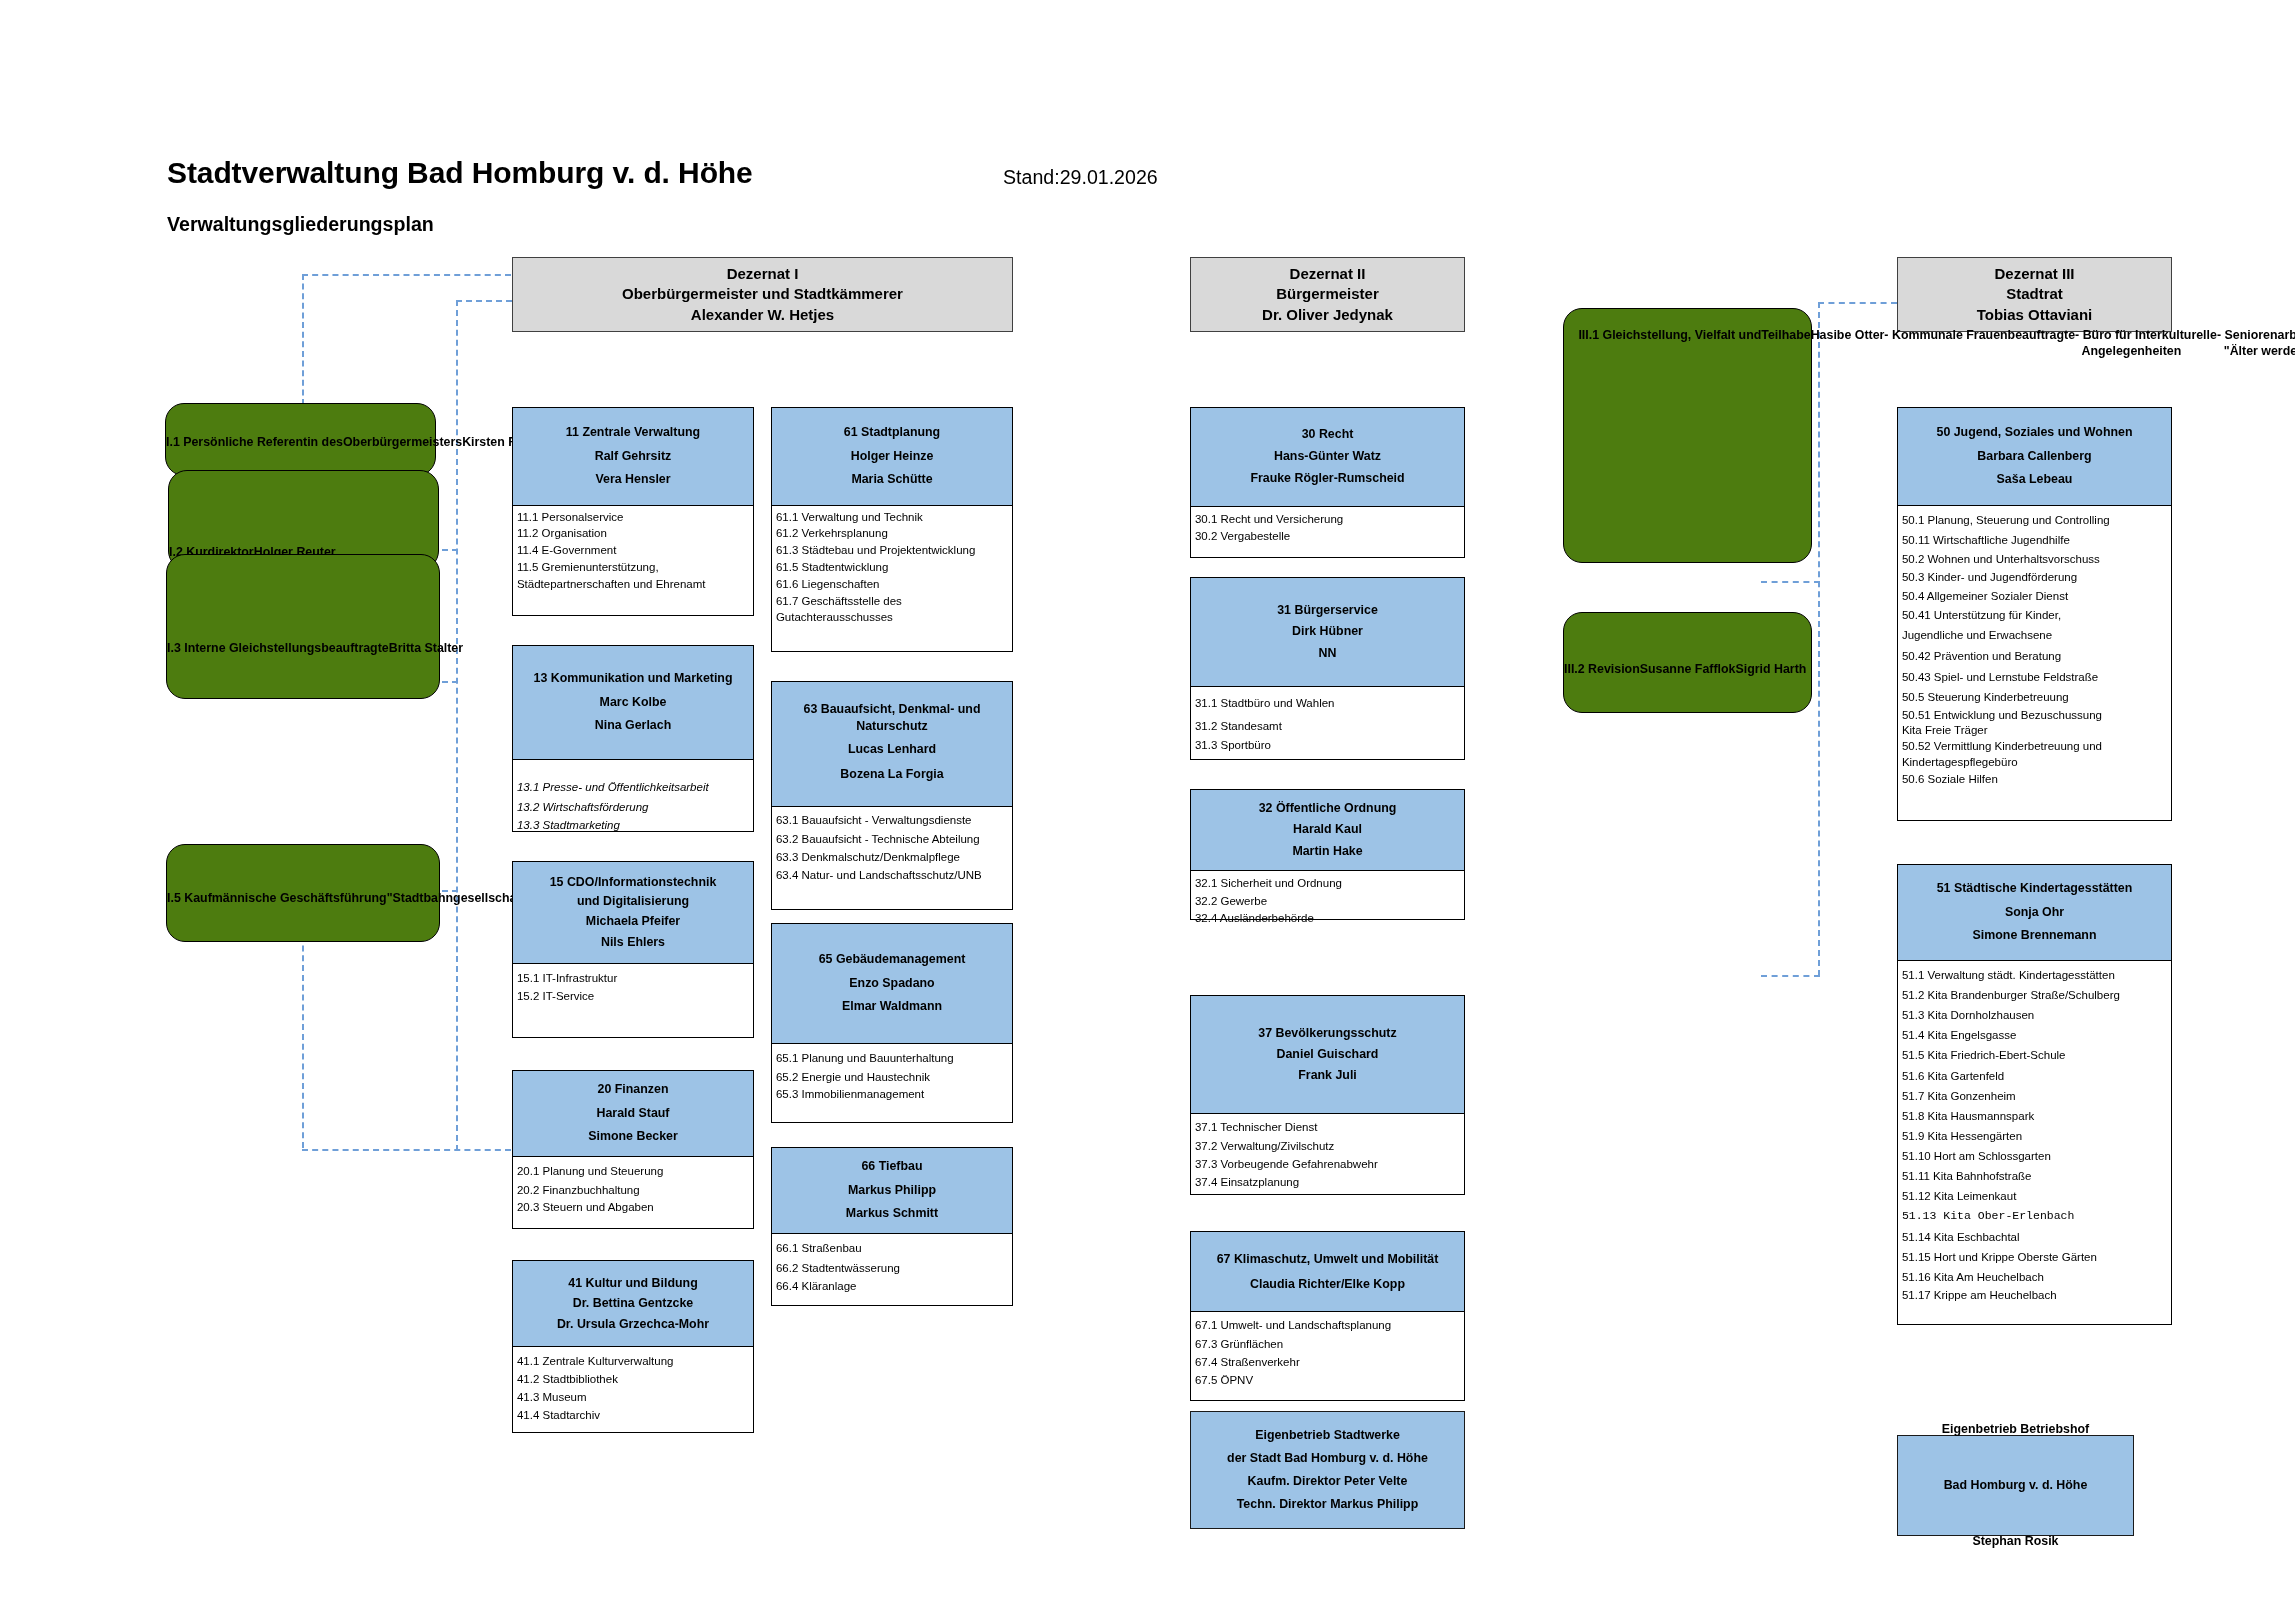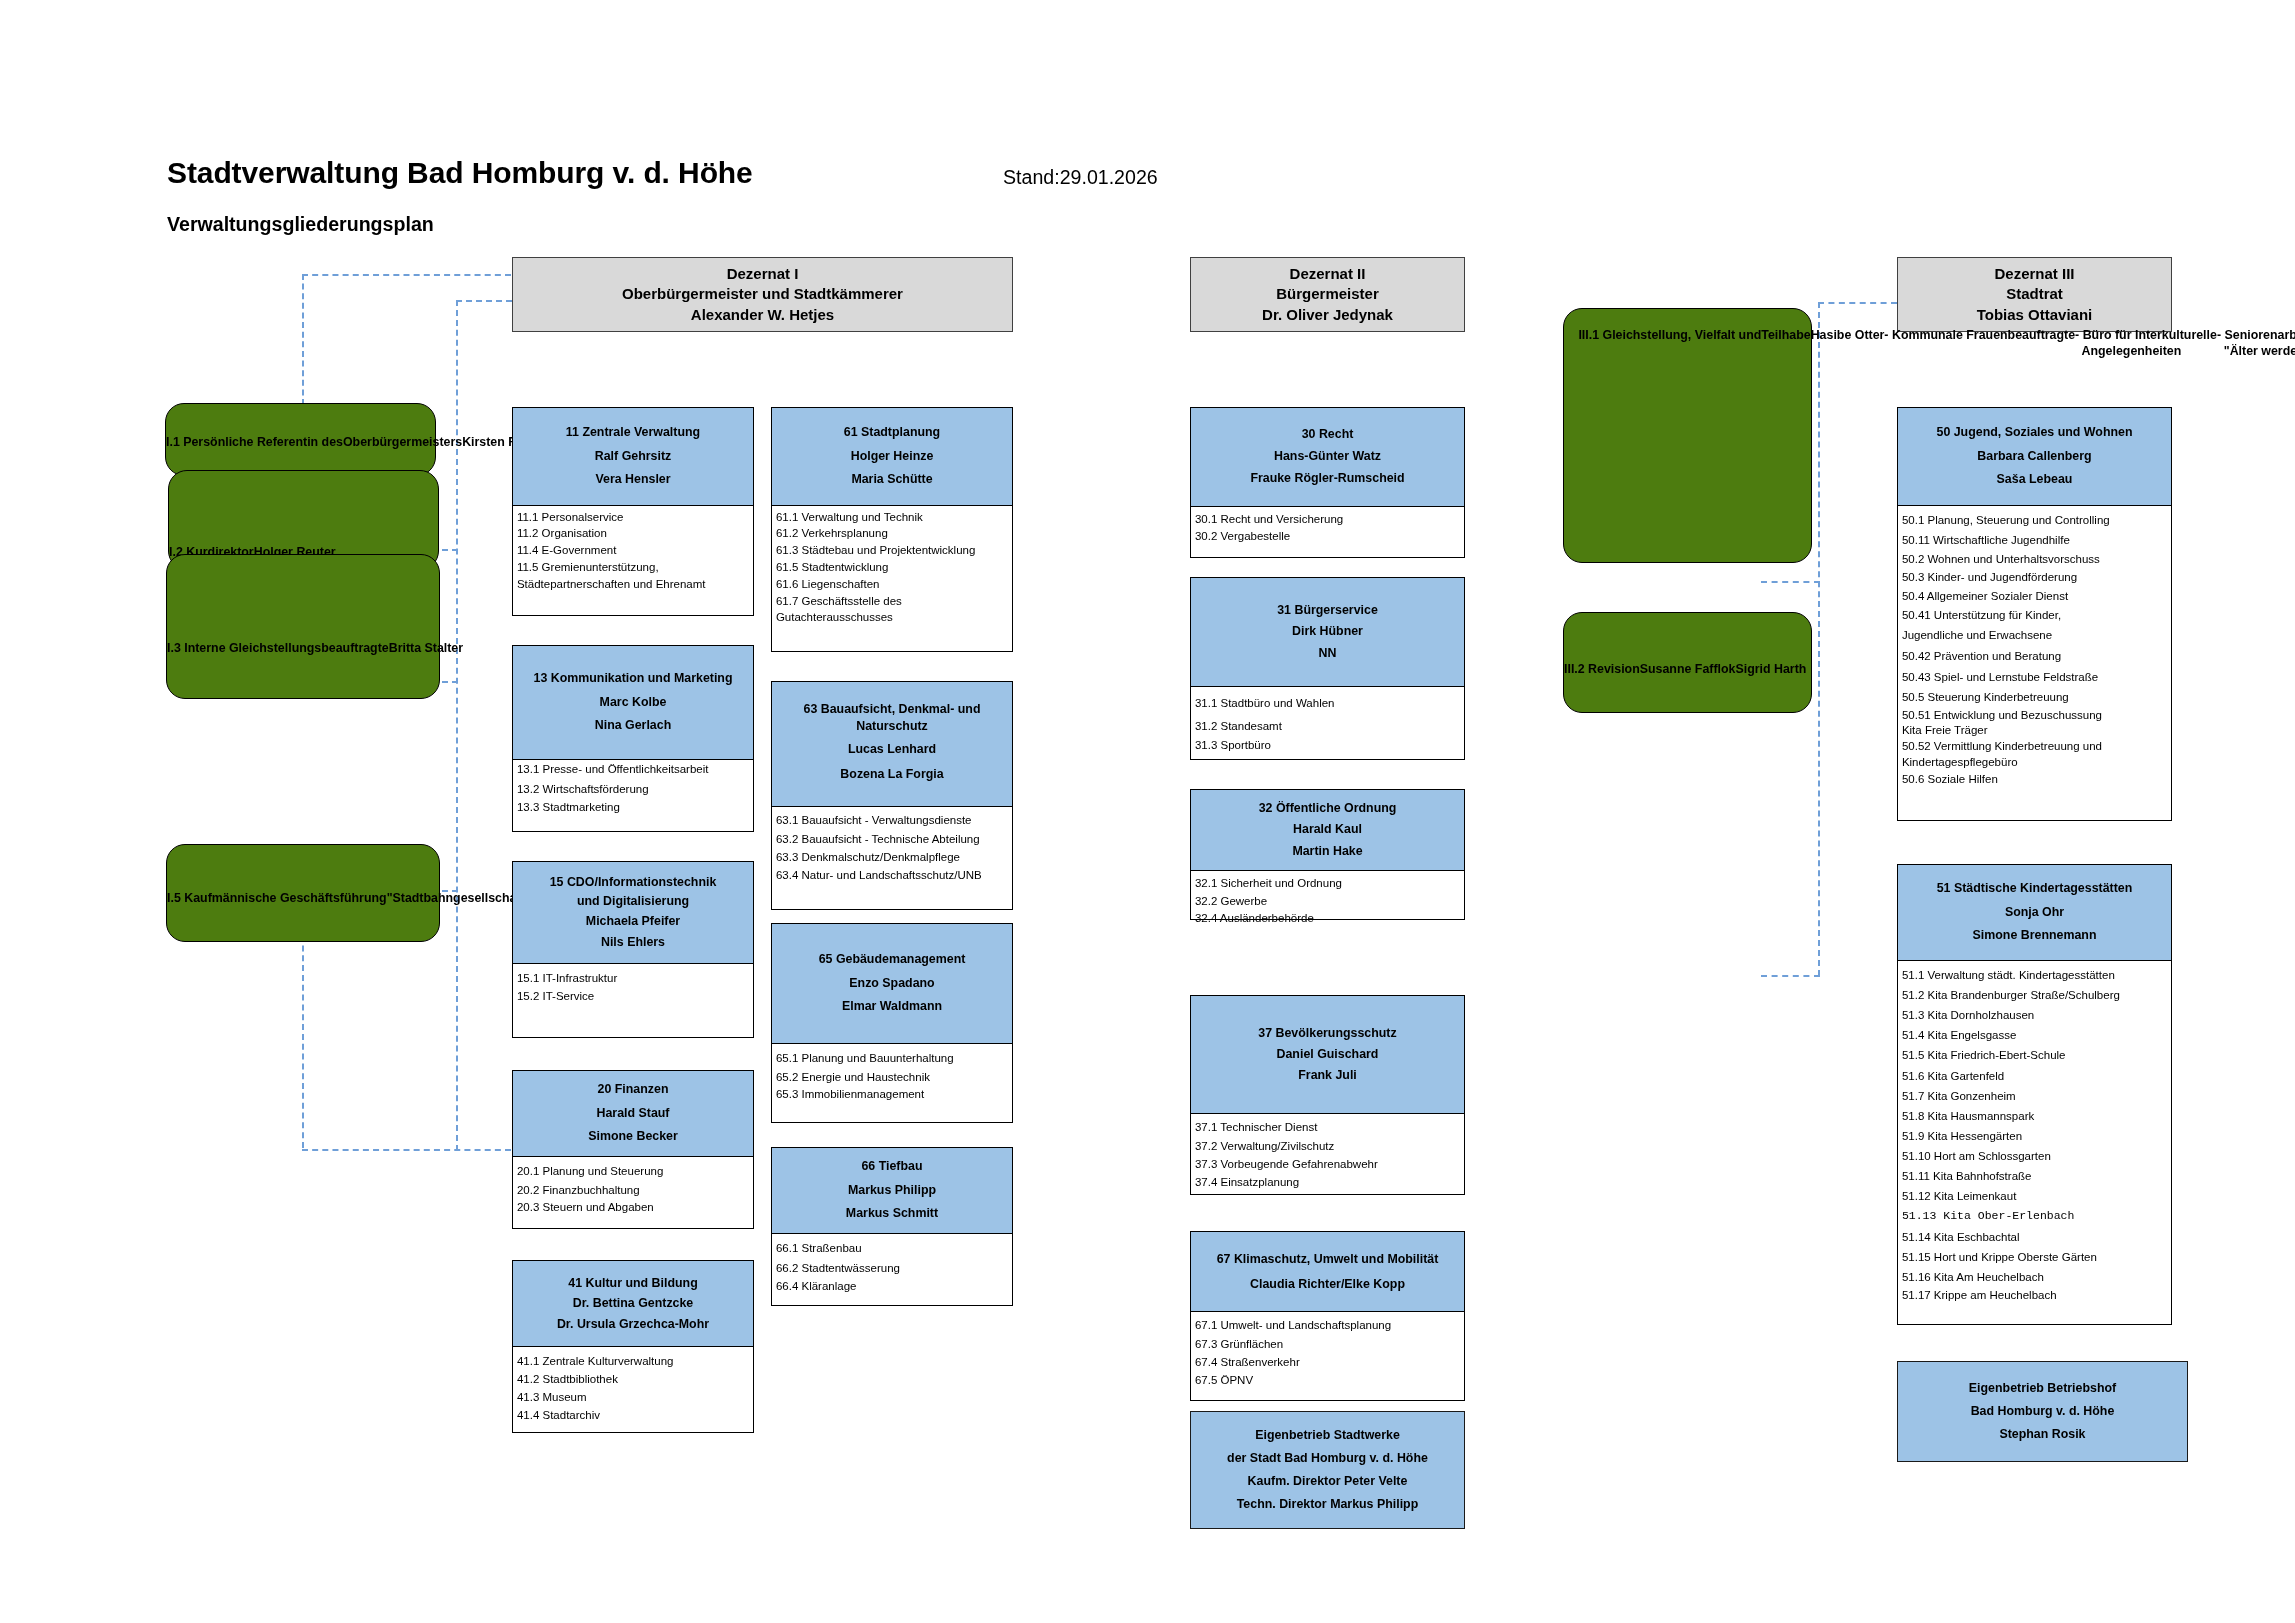--- a/index.html
+++ b/index.html
@@ -121,21 +121,21 @@
       <div class="it">Städtepartnerschaften und Ehrenamt</div>
     </div>
   </div>
 
   <div class="abs amt" style="left:512px;top:645px;width:242px;height:187px;">
     <div class="amt-head" style="height:113px;">
       <div class="ln">13  Kommunikation und Marketing</div>
       <div class="ln">Marc Kolbe</div>
       <div class="ln">Nina Gerlach</div>
     </div>
-    <div class="amt-body" style="padding-top:0;">
+    <div class="amt-body" style="padding-top:18px;font-style:italic;">
       <div class="it" style="line-height:1.7;">13.1 Presse- und Öffentlichkeitsarbeit</div>
       <div class="it" style="line-height:1.7;">13.2 Wirtschaftsförderung</div>
       <div class="it">13.3 Stadtmarketing</div>
     </div>
   </div>
 
   <div class="abs amt" style="left:512px;top:861px;width:242px;height:177px;">
     <div class="amt-head" style="height:101px;">
       <div class="ln tight" style="line-height:1.55;">15 CDO/Informationstechnik</div>
       <div class="ln tight" style="line-height:1.55;">und Digitalisierung</div>
@@ -369,20 +369,20 @@
       <div class="it" style="line-height:1.75;">51.11 Kita Bahnhofstraße</div>
       <div class="it" style="line-height:1.75;">51.12 Kita Leimenkaut</div>
       <div class="it" style="line-height:1.75;font-family:Liberation Mono, monospace;">51.13 Kita Ober-Erlenbach</div>
       <div class="it" style="line-height:1.85;">51.14 Kita Eschbachtal</div>
       <div class="it" style="line-height:1.72;">51.15 Hort und Krippe Oberste Gärten</div>
       <div class="it" style="line-height:1.72;">51.16 Kita Am Heuchelbach</div>
       <div class="it">51.17 Krippe am Heuchelbach</div>
     </div>
   </div>
 
-  <div class="abs blue-box" style="left:1897px;top:1361px;width:291px;height:101px;">
+  <div class="abs blue-box" style="left:1897px;top:1435px;width:237px;height:101px;gap:33px;">
     <div class="ln">Eigenbetrieb  Betriebshof</div>
     <div class="ln">Bad Homburg v.  d. Höhe</div>
     <div class="ln">Stephan Rosik</div>
   </div>
 
 </div>
 
 
 </body></html>

